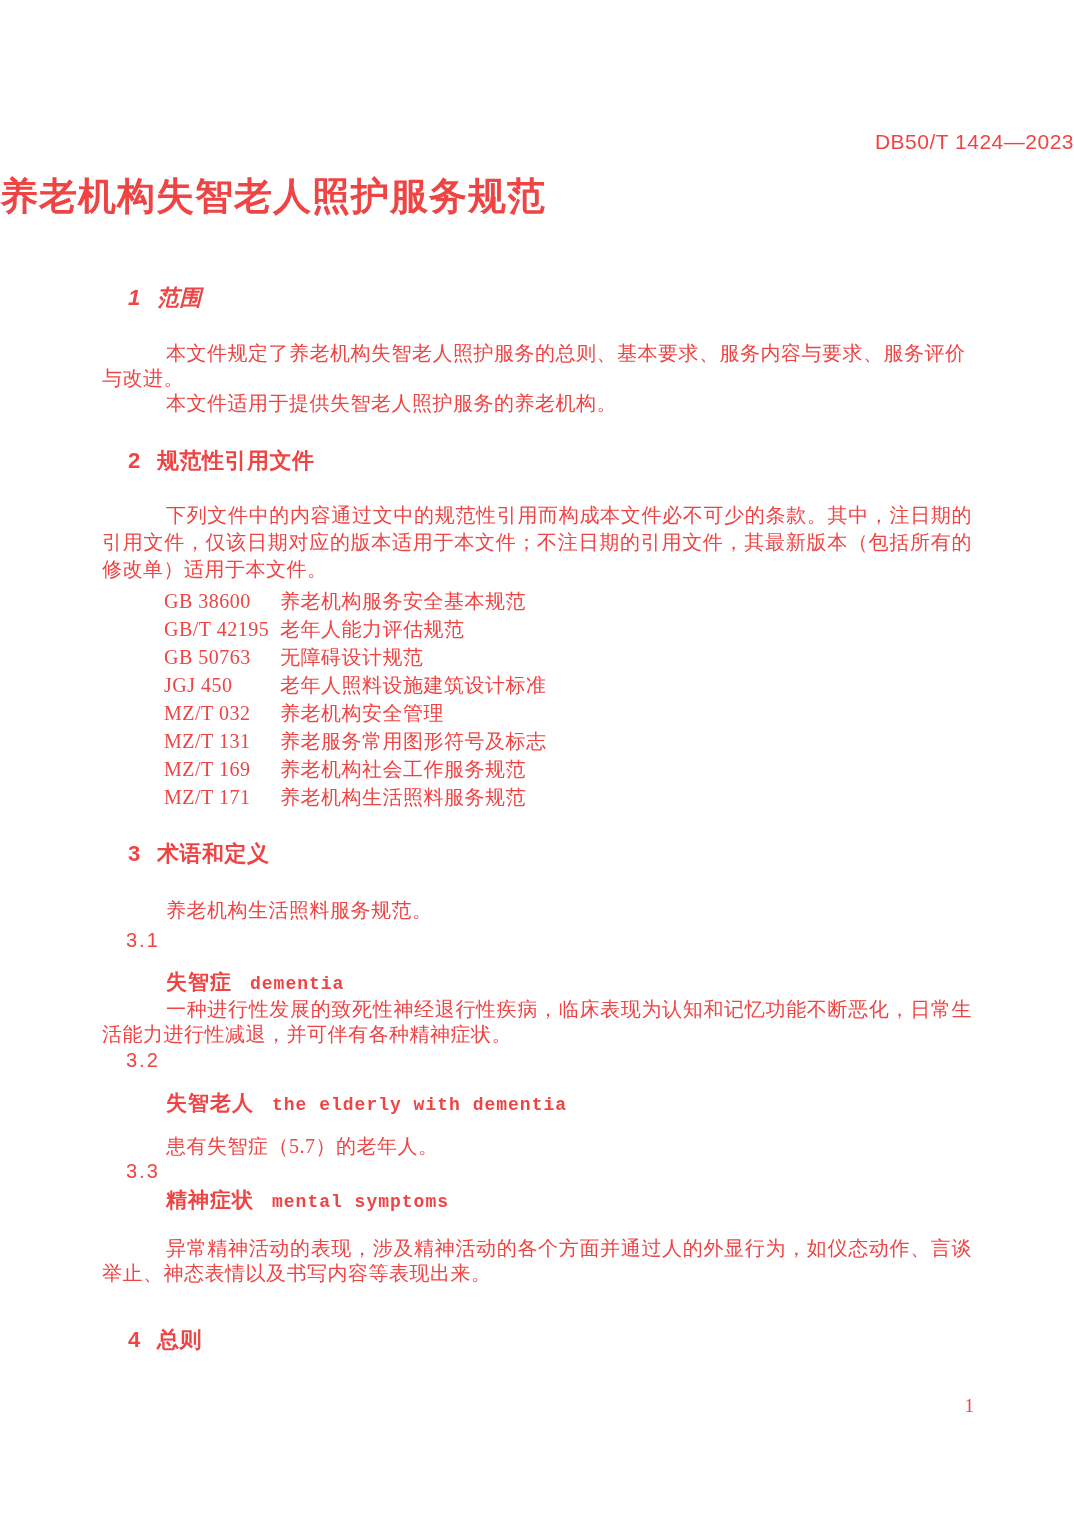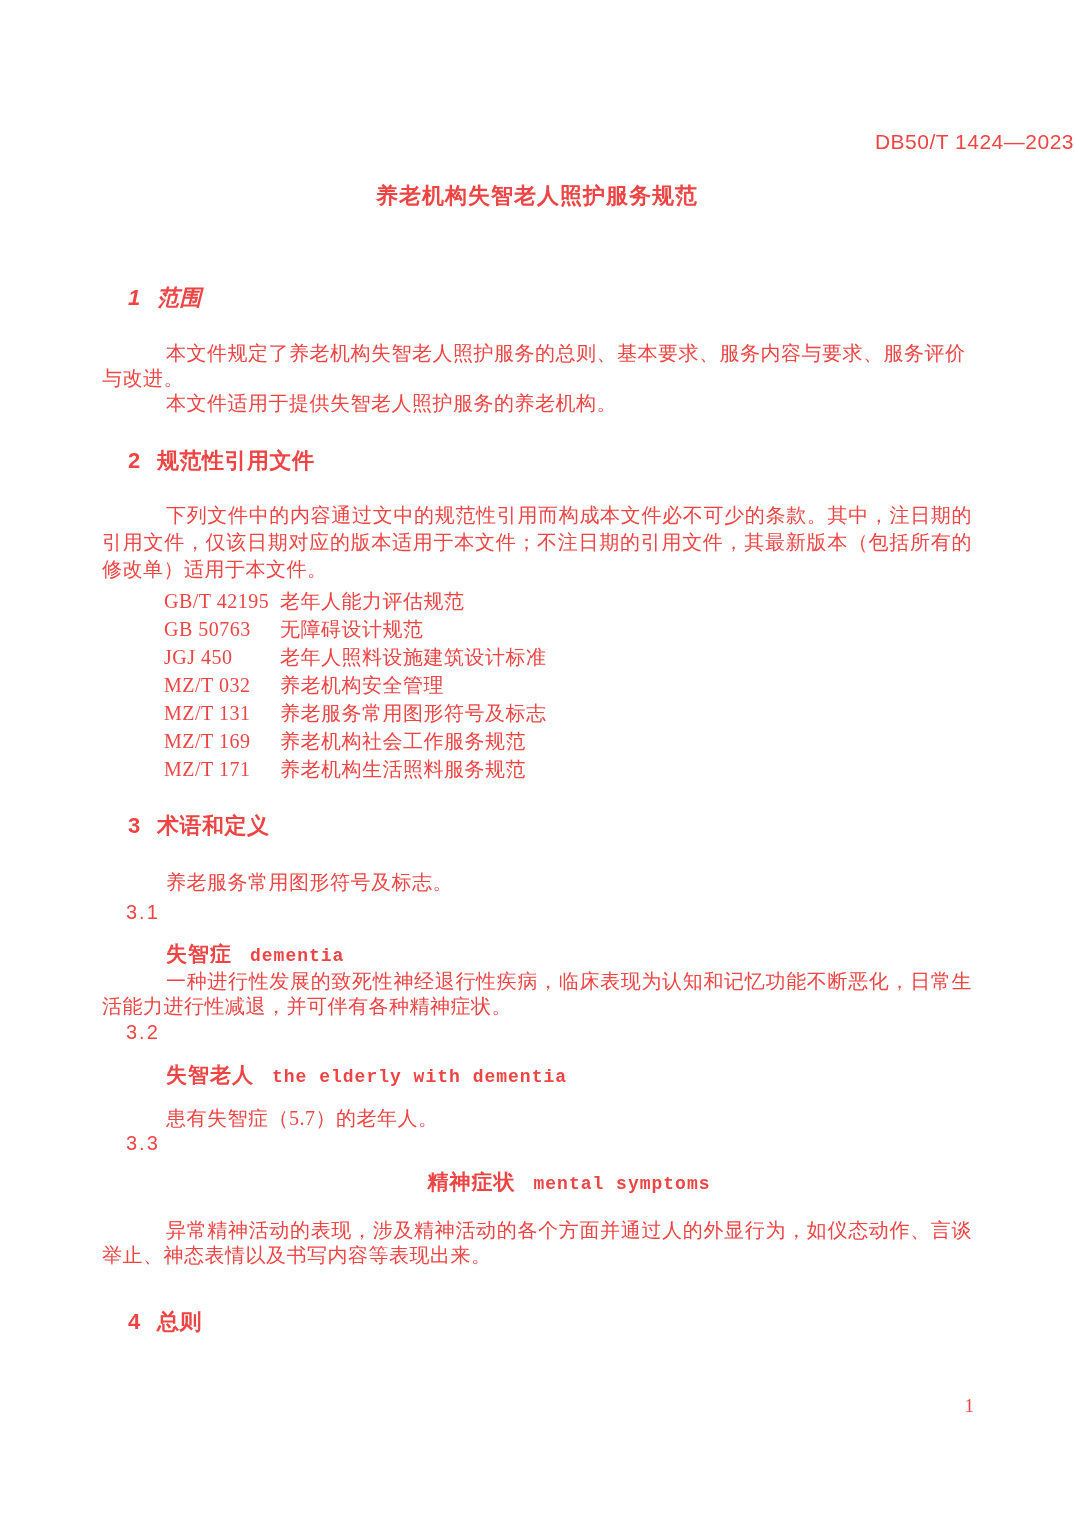--- a/index.html
+++ b/index.html
@@ -19,24 +19,24 @@
   .doc-code {
     margin-top: 131px;
     text-align: right;
     font-family: "Liberation Sans", "DejaVu Sans", sans-serif;
     font-size: 21px;
     line-height: 22px;
     letter-spacing: 0.5px;
   }
   .doc-title {
     margin-top: 24px;
-    text-align: center;
+    text-align: left;
     font-family: "Liberation Sans", "DejaVu Sans", sans-serif;
     font-weight: 600;
-    font-size: 22px;
+    font-size: 38px;
     line-height: 38px;
     letter-spacing: 1px;
   }
   .clause-heading {
     font-family: "Liberation Sans", "DejaVu Sans", sans-serif;
     font-weight: 700;
     font-size: 22px;
     line-height: 26px;
     padding-left: 26px;
     letter-spacing: 0.5px;
@@ -89,21 +89,21 @@
   #p-refs-intro{ margin-top: 28px; }
   #h-clause3   { margin-top: 30px; }
   #p-terms-intro { margin-top: 31px; }
   #t1-num  { margin-top: 5px; }
   #t1-name { margin-top: 17px; }
   #t1-def  { }
   #t2-num  { margin-top: 1px; }
   #t2-name { margin-top: 18px; }
   #t2-def  { margin-top: 16px; }
   #t3-num  { margin-top: 0; }
-  #t3-name { margin-top: 14px; text-align: center; }
+  #t3-name { margin-top: 4px; }
   #t3-def  { margin-top: 22px; font-family: Liberation Mono, monospace; }
   #h-clause4 { margin-top: 40px; }
 </style>
 </head>
 <body>
 
 <div class="page">
 
   <div class="doc-code">DB50/T 1424—2023</div>
 
@@ -117,20 +117,23 @@
     <p class="body-para" id="p-scope-1">本文件规定了养老机构失智老人照护服务的总则、基本要求、服务内容与要求、服务评价与改进。</p>
     <p class="body-para" id="p-scope-2">本文件适用于提供失智老人照护服务的养老机构。</p>
 
     <div class="clause-heading" id="h-clause2">
       <span class="clause-num">2</span><span>规范性引用文件</span>
     </div>
     <p class="body-para justified" id="p-refs-intro">下列文件中的内容通过文中的规范性引用而构成本文件必不可少的条款。其中，注日期的引用文件，仅该日期对应的版本适用于本文件；不注日期的引用文件，其最新版本（包括所有的修改单）适用于本文件。</p>
 
     <div class="ref-list">
       <div class="ref-row">
+        <span class="ref-code">GB 38600</span><span>养老机构服务安全基本规范</span>
+      </div>
+      <div class="ref-row">
         <span class="ref-code">GB/T 42195</span><span>老年人能力评估规范</span>
       </div>
       <div class="ref-row">
         <span class="ref-code">GB 50763</span><span>无障碍设计规范</span>
       </div>
       <div class="ref-row">
         <span class="ref-code">JGJ 450</span><span>老年人照料设施建筑设计标准</span>
       </div>
       <div class="ref-row">
         <span class="ref-code">MZ/T 032</span><span>养老机构安全管理</span>
@@ -142,21 +145,21 @@
         <span class="ref-code">MZ/T 169</span><span>养老机构社会工作服务规范</span>
       </div>
       <div class="ref-row">
         <span class="ref-code">MZ/T 171</span><span>养老机构生活照料服务规范</span>
       </div>
     </div>
 
     <div class="clause-heading" id="h-clause3">
       <span class="clause-num">3</span><span>术语和定义</span>
     </div>
-    <p class="body-para" id="p-terms-intro">养老服务常用图形符号及标志。</p>
+    <p class="body-para" id="p-terms-intro">养老机构生活照料服务规范。</p>
 
     <div class="term-num" id="t1-num">3.1</div>
     <div class="term-name" id="t1-name">
       <span>失智症</span><span class="term-en">dementia</span>
     </div>
     <p class="body-para justified" id="t1-def" style="line-height:25px;">一种进行性发展的致死性神经退行性疾病，临床表现为认知和记忆功能不断恶化，日常生活能力进行性减退，并可伴有各种精神症状。</p>
 
     <div class="term-num" id="t2-num">3.2</div>
     <div class="term-name" id="t2-name">
       <span>失智老人</span><span class="term-en">the elderly with dementia</span>

